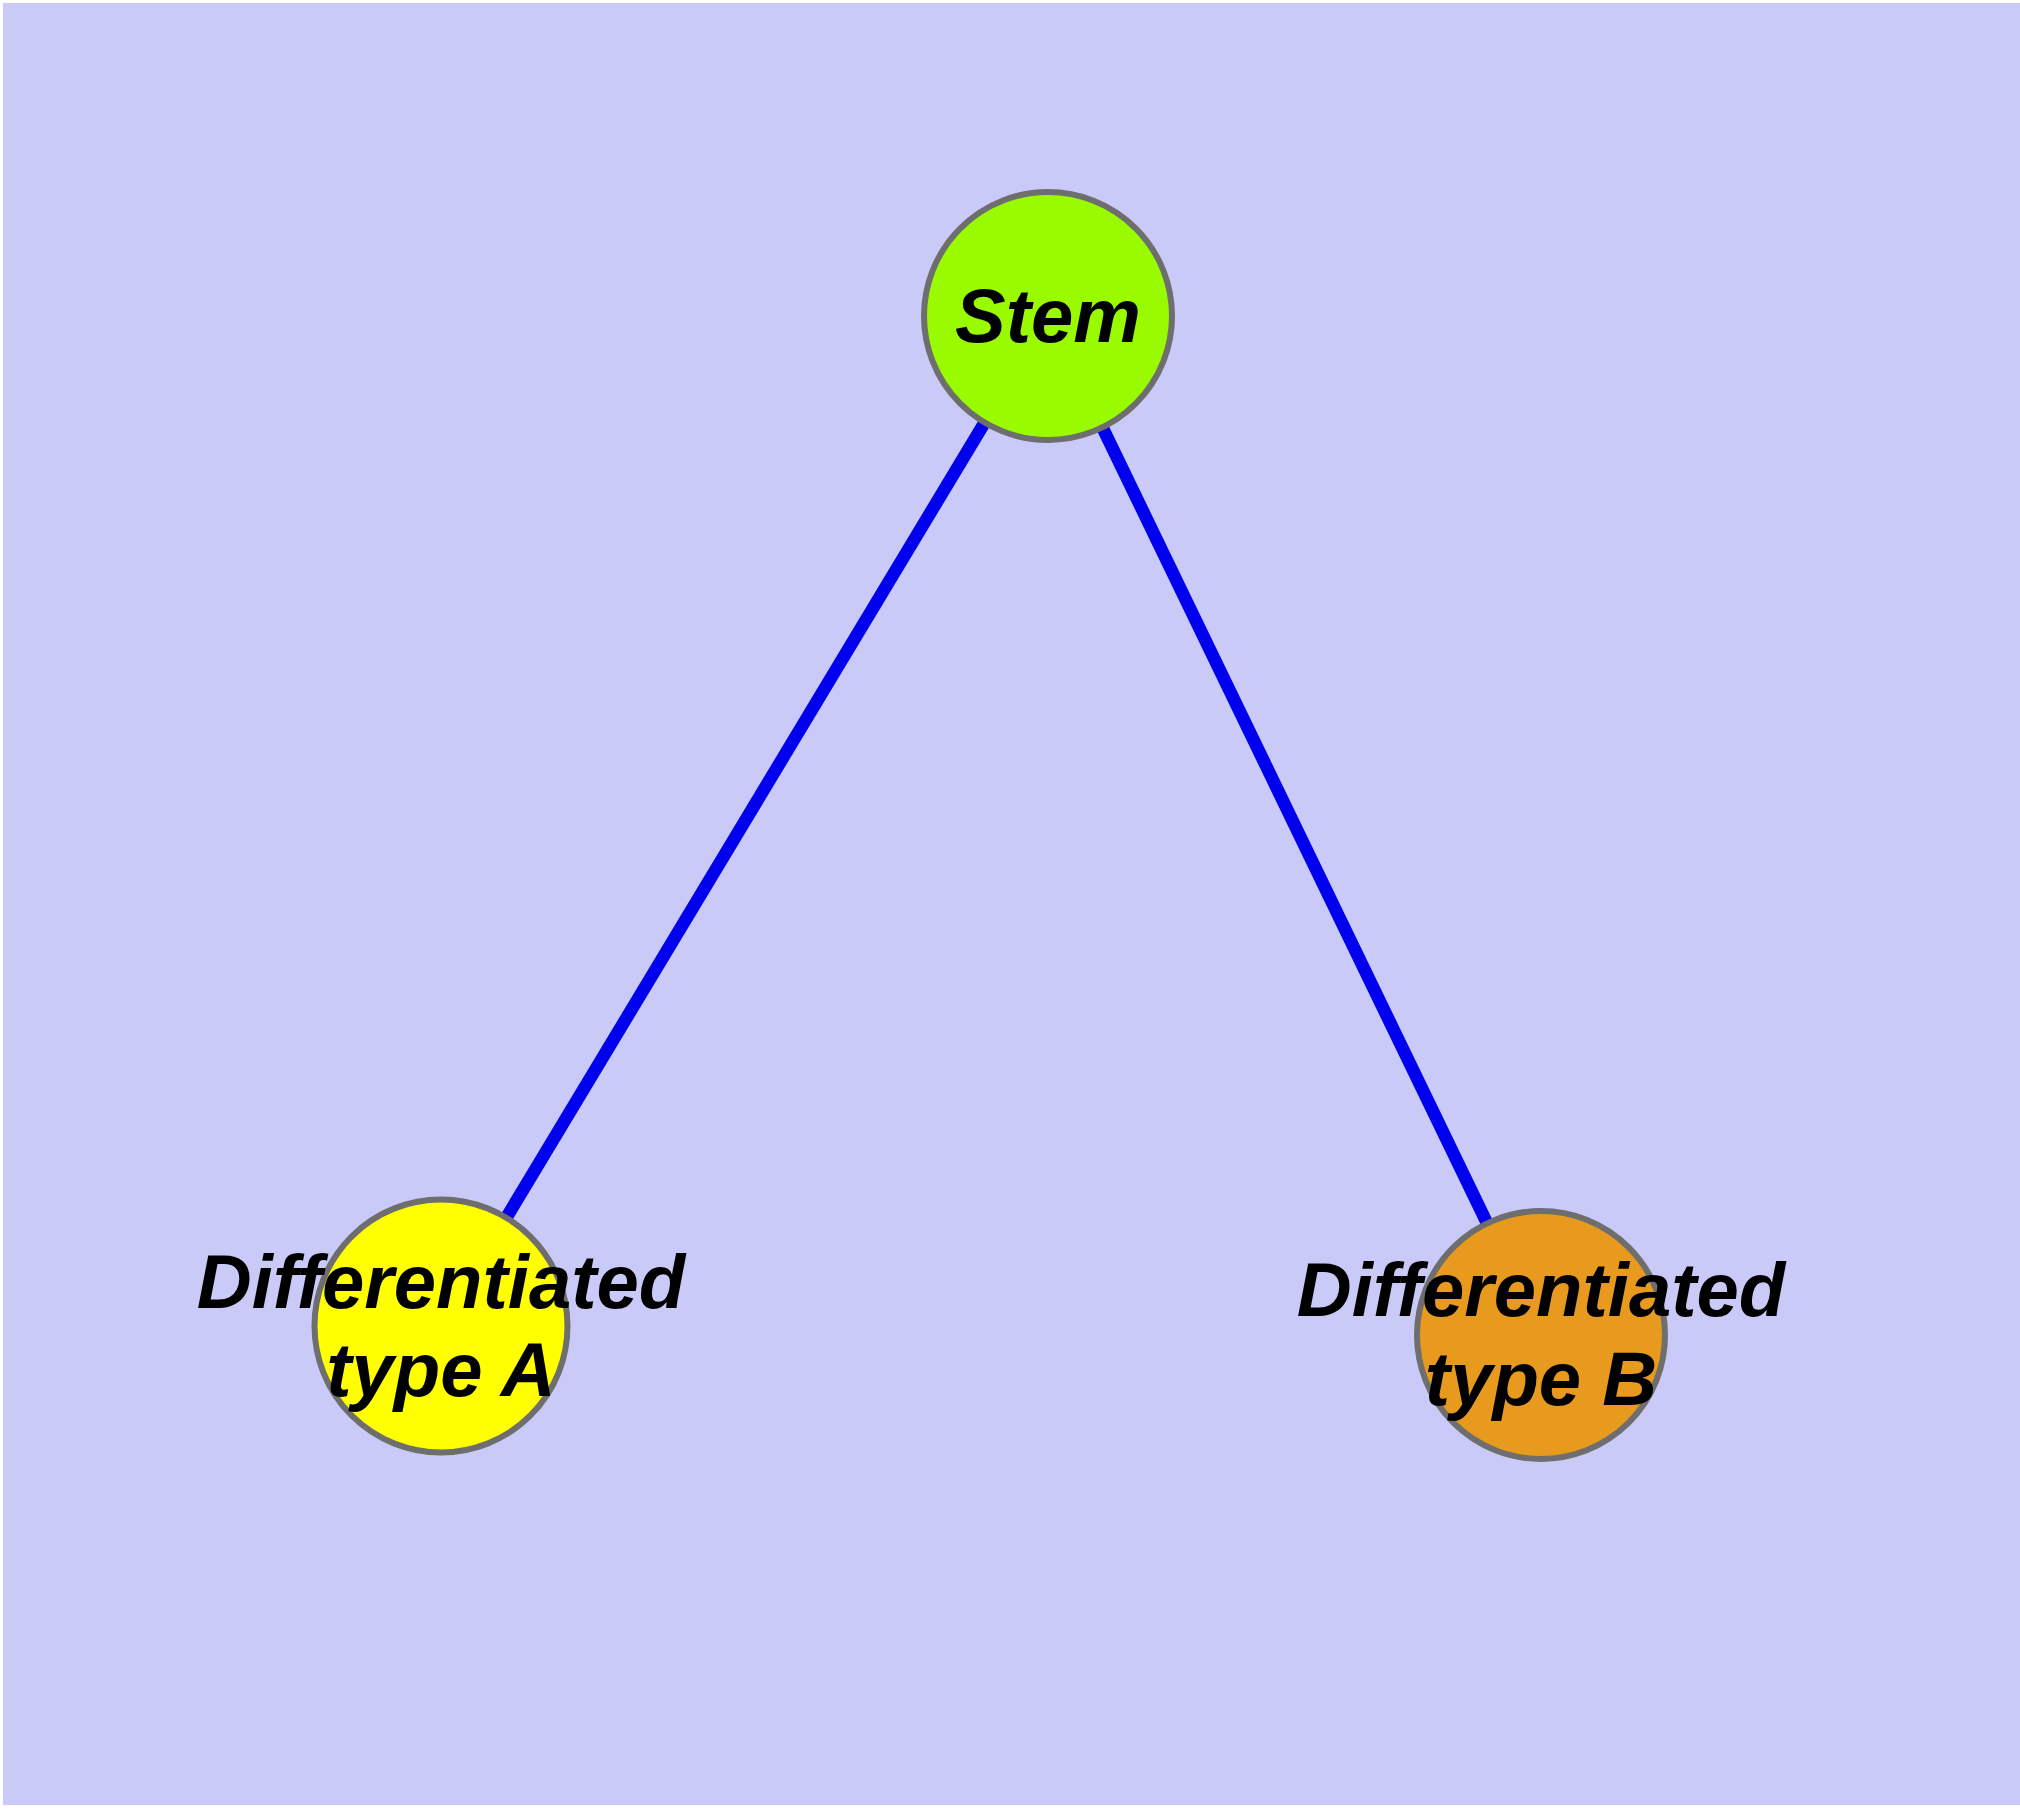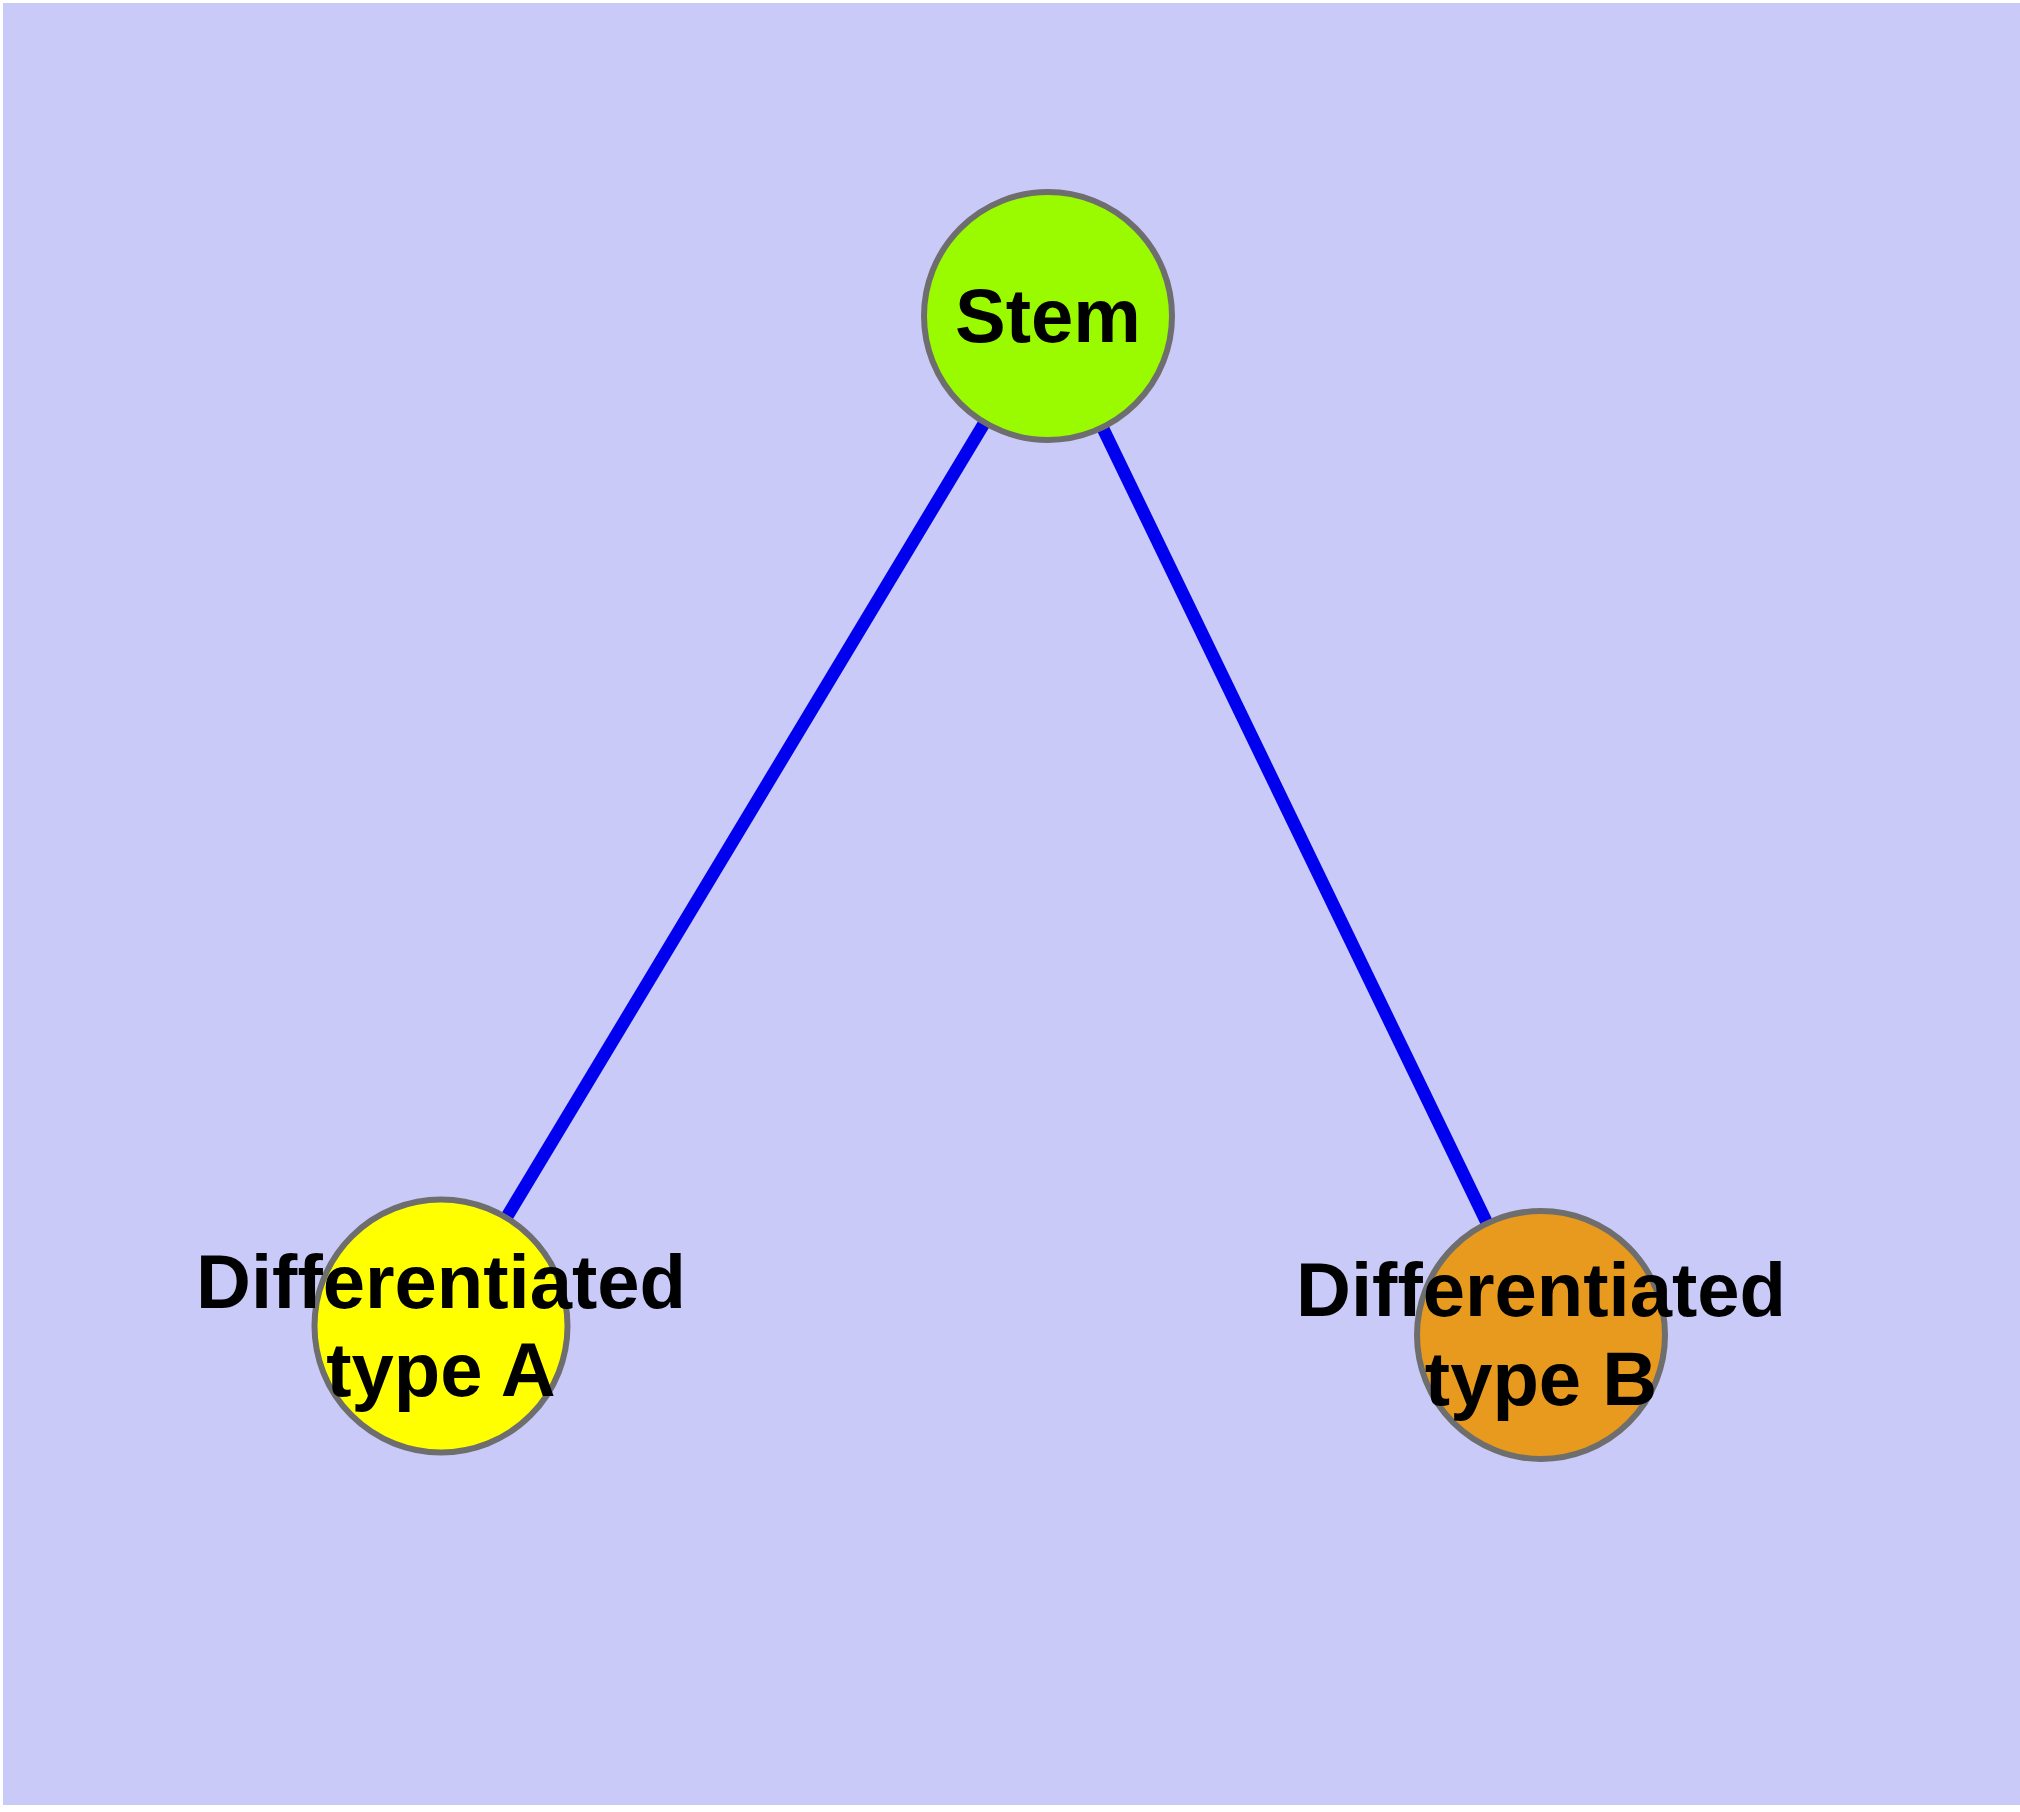--- a/index.html
+++ b/index.html
@@ -29,20 +29,21 @@
     width: 2021px;
     height: 1812px;
     pointer-events: none;
   }
   .node {
     position: absolute;
     border-radius: 50%;
     border: 6px solid #6e6e6e;
     box-sizing: border-box;
     transform: translate(-50%, -50%);
+    font-style: italic;
   }
   .node-label {
     position: absolute;
     left: 50%;
     top: 50%;
     transform: translate(-50%, -50%);
     width: max-content;
     text-align: center;
     white-space: pre-line;
     font-weight: bold;

